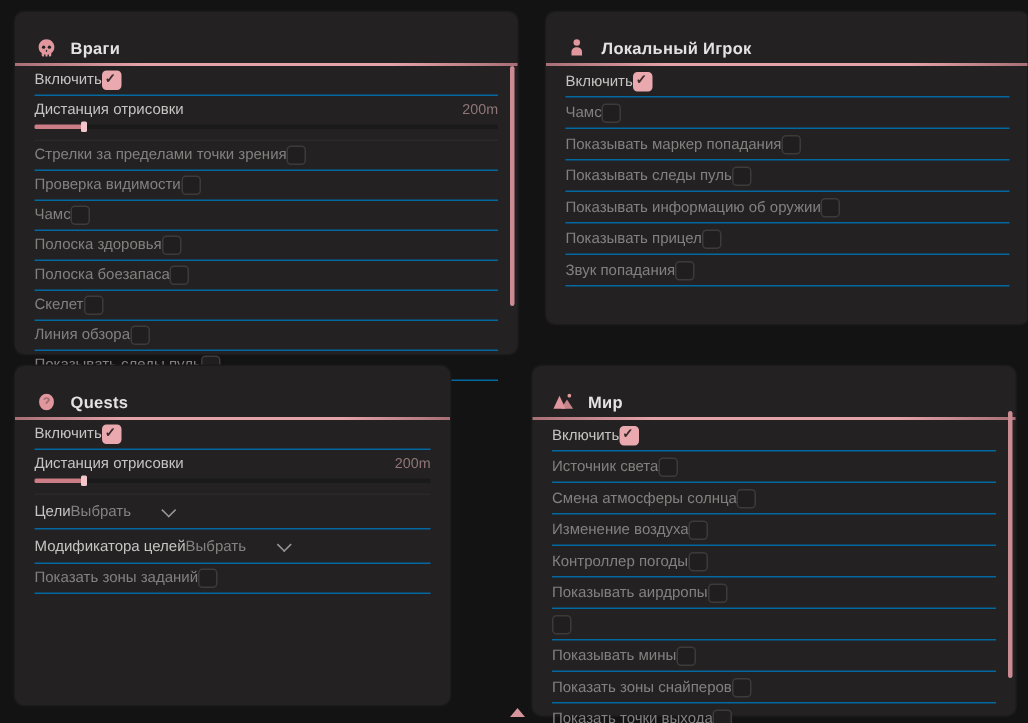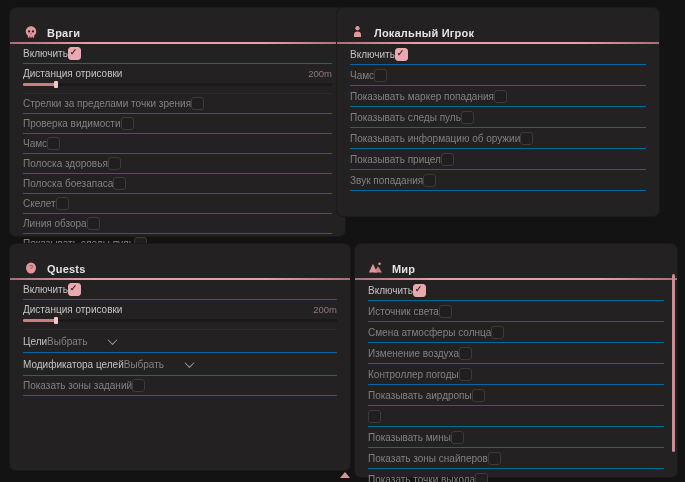--- a/index.html
+++ b/index.html
@@ -117,21 +117,21 @@
         <span class="cb"></span>
       </div>
       <div class="row">
         <span class="lbl">Показывать следы пуль</span>
         <span class="cb"></span>
       </div>
     </div>
     <div class="vscroll" style="top:36px;height:160px;"></div>
   </div>
 
-  <div class="panel" style="left:337px;top:8px;width:322px;height:208px;">
+  <div class="panel" style="left:364px;top:8px;width:322px;height:208px;">
     <div class="panel-header">
       <span class="icon">
         <svg width="13" height="13" viewBox="0 0 24 24">
             <circle cx="12" cy="6" r="4" fill="#e2979e"></circle>
             <path fill="#e2979e" d="M12 12c-3.6 0-6.5 2.4-6.5 5.4V22h13v-4.6c0-3-2.9-5.4-6.5-5.4z"></path>
           </svg>
       </span>
       <span class="panel-title">Локальный Игрок</span>
     </div>
     <div class="accent-line"></div>
@@ -160,21 +160,21 @@
         <span class="lbl">Показывать прицел</span>
         <span class="cb"></span>
       </div>
       <div class="row row20">
         <span class="lbl">Звук попадания</span>
         <span class="cb"></span>
       </div>
     </div>
   </div>
 
-  <div class="panel" style="left:10px;top:244px;width:340px;height:226px;">
+  <div class="panel" style="left:10px;top:244px;width:290px;height:226px;">
     <div class="panel-header">
       <span class="icon">
         <svg width="14" height="14" viewBox="0 0 24 24">
             <ellipse cx="12" cy="12" rx="8.5" ry="9.5" fill="#e2979e"></ellipse>
             <path d="M12 6.5c-2 0-3.4 1.2-3.6 3h2.1c.1-.8.7-1.3 1.5-1.3.9 0 1.5.5 1.5 1.3 0 .7-.4 1-1.2 1.6-.9.6-1.4 1.2-1.4 2.4v.4h2.1v-.3c0-.8.4-1.1 1.3-1.7.9-.7 1.5-1.4 1.5-2.6 0-1.7-1.5-2.8-3.8-2.8z" fill="#232121" opacity="0.35"></path>
           </svg>
       </span>
       <span class="panel-title">Quests</span>
     </div>
     <div class="accent-line"></div>

